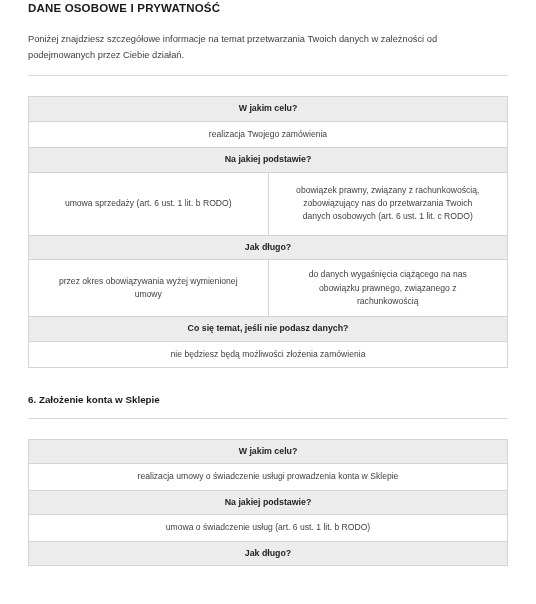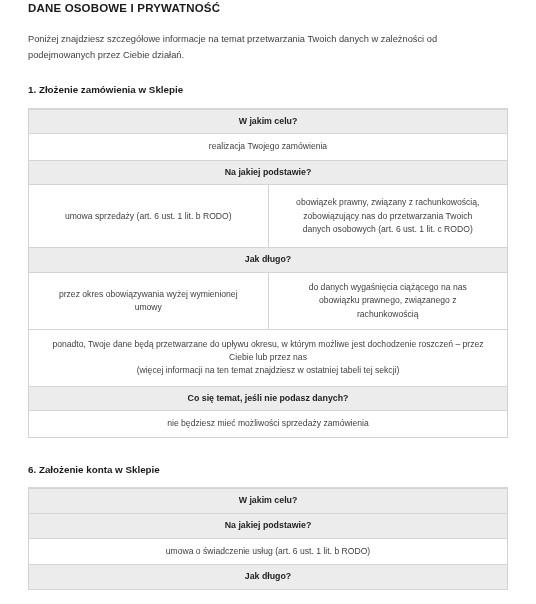--- a/index.html
+++ b/index.html
@@ -44,21 +44,21 @@
   }
   .rule {
     border: 0;
     border-top: 1px solid #d8d8d8;
     margin: 11px 0 0 0;
     height: 0;
   }
   table.info-table {
     width: 100%;
     border-collapse: collapse;
-    margin-top: 0;
+    margin-top: 20px;
     table-layout: fixed;
     font-size: 8.6px;
   }
   table.info-table td,
   table.info-table th {
     border: 1px solid #d4d4d4;
     padding: 6px 21px;
     text-align: center;
     vertical-align: middle;
     line-height: 1.55;
@@ -84,21 +84,20 @@
 </style>
 </head>
 <body>
 
 <div class="page">
 
   <h1 class="doc-title">DANE OSOBOWE I PRYWATNOŚĆ</h1>
 
   <p class="intro">Poniżej znajdziesz szczegółowe informacje na temat przetwarzania Twoich danych w zależności od podejmowanych przez Ciebie działań.</p>
 
-  <h2 class="section-heading">1. Złożenie zamówienia w Sklepie</h2>
   <hr class="rule">
 
   <table class="info-table">
     <tbody>
       <tr>
         <th class="q-row" colspan="2">W jakim celu?</th>
       </tr>
       <tr>
         <td colspan="2">realizacja Twojego zamówienia</td>
       </tr>
@@ -110,43 +109,40 @@
         <td class="tall" style="width:52%">obowiązek prawny, związany z rachunkowością, zobowiązujący nas do przetwarzania Twoich danych osobowych (art. 6 ust. 1 lit. c RODO)</td>
       </tr>
       <tr>
         <th class="q-row" colspan="2">Jak długo?</th>
       </tr>
       <tr>
         <td class="medium">przez okres obowiązywania wyżej wymienionej umowy</td>
         <td class="medium">do danych wygaśnięcia ciążącego na nas obowiązku prawnego, związanego z rachunkowością</td>
       </tr>
       <tr>
-        <td class="medium" colspan="2">
-          <span>ponadto, Twoje dane będą przetwarzane do upływu okresu, w którym możliwe jest dochodzenie roszczeń – przez Ciebie lub przez nas</span><br>
-          <span>(więcej informacji na ten temat znajdziesz w ostatniej tabeli tej sekcji)</span>
-        </td>
-      </tr>
-      <tr>
         <th class="q-row" colspan="2">Co się temat, jeśli nie podasz danych?</th>
       </tr>
       <tr>
-        <td colspan="2">nie będziesz mieć możliwości sprzedaży zamówienia</td>
+        <td colspan="2">nie będziesz będą możliwości złożenia zamówienia</td>
       </tr>
     </tbody>
   </table>
 
   <div class="spacer-after-table"></div>
 
   <h2 class="section-heading">6. Założenie konta w Sklepie</h2>
   <hr class="rule">
 
   <table class="info-table">
     <tbody>
       <tr>
         <th class="q-row">W jakim celu?</th>
+      </tr>
+      <tr>
+        <td>realizacja umowy o świadczenie usługi prowadzenia konta w Sklepie</td>
       </tr>
       <tr>
         <th class="q-row">Na jakiej podstawie?</th>
       </tr>
       <tr>
         <td>umowa o świadczenie usług (art. 6 ust. 1 lit. b RODO)</td>
       </tr>
       <tr>
         <th class="q-row">Jak długo?</th>
       </tr>

